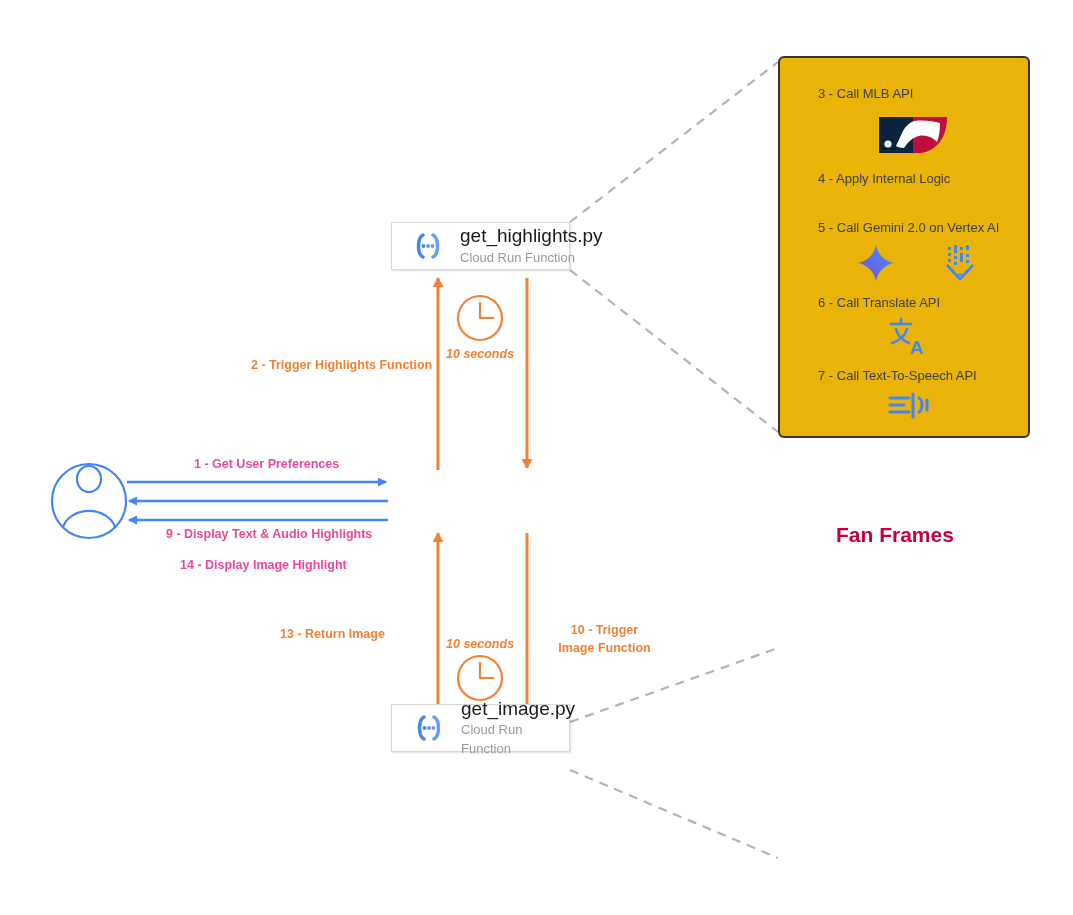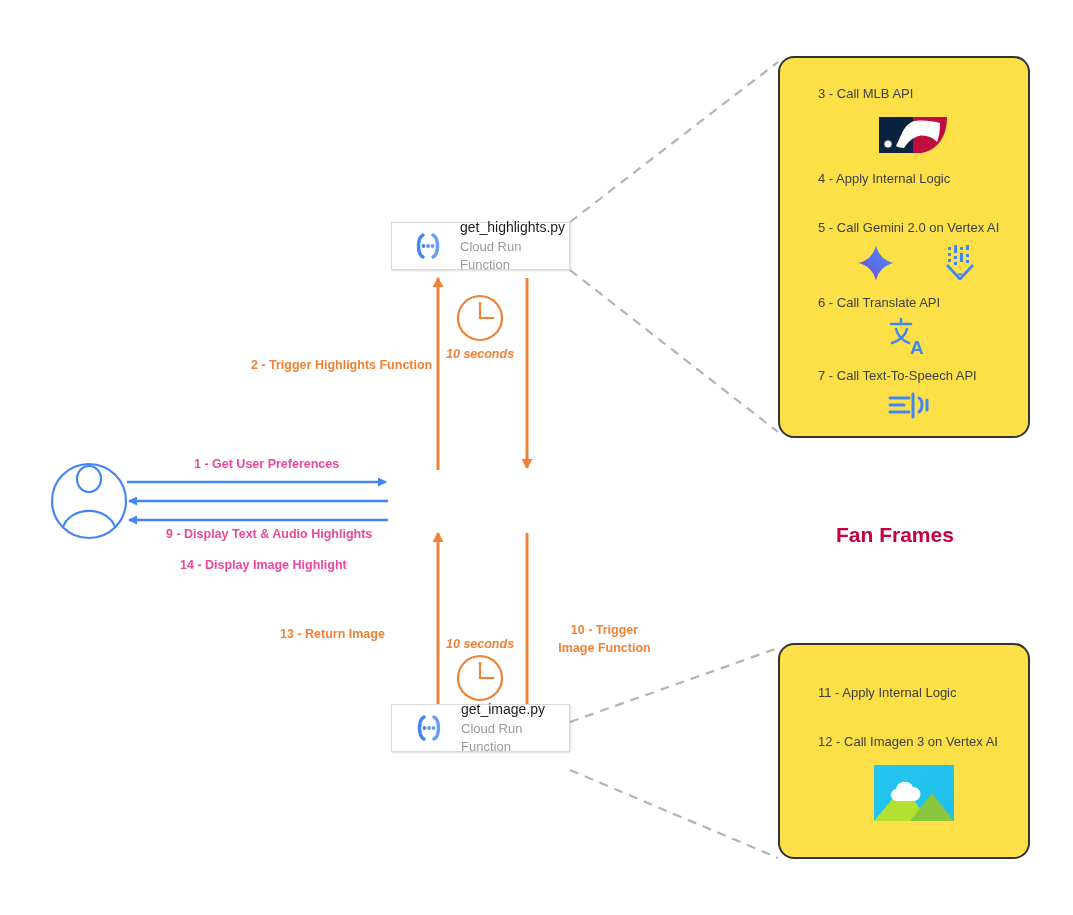--- a/index.html
+++ b/index.html
@@ -36,36 +36,36 @@
   .node .nd-icon {
     width: 44px; height: 44px;
     flex: 0 0 44px;
     display: flex; align-items: center; justify-content: center;
   }
   .node .nd-text {
     margin-left: 10px;
     line-height: 1.18;
   }
   .node .nd-title {
-    font-size: 14px;
+    font-size: 19px;
     color: #1a1a1a;
     font-weight: 400;
   }
   .node .nd-sub {
     font-size: 13px;
     color: #9a9a9a;
     font-weight: 400;
   }
 
   
   .panel {
     position: absolute;
     border: 2px solid #333333;
-    border-radius: 16px;
-    background: #fde047;
+    border-radius: 6px;
+    background: #eab308;
     z-index: 4;
   }
   .panel-inner {
     position: absolute;
     left: 0; top: 0; right: 0; bottom: 0;
     display: flex;
     flex-direction: column;
     align-items: flex-start;
     padding: 28px 0 0 38px;
   }
@@ -287,32 +287,14 @@
             <line x1="28" y1="5" x2="28" y2="28"></line>
             <path d="M34,9 C38,11 38,20 34,23"></path>
             <line x1="42" y1="11" x2="42" y2="21"></line>
           </g>
         </svg>
       </div>
 
     </div>
   </div>
 
-  <div class="panel" style="left:778px; top:643px; width:252px; height:216px;">
-    <div class="panel-inner" style="padding-top:40px;">
-
-      <div class="p-step" style="margin-bottom:34px;">11 - Apply Internal Logic</div>
-
-      <div class="p-step" style="margin-bottom:16px;">12 - Call Imagen 3 on Vertex AI</div>
-
-      <div class="p-icons" style="align-self:center; margin-left:-18px;">
-        <svg width="80" height="56" viewBox="0 0 80 56" xmlns="http://www.w3.org/2000/svg">
-          <rect x="0" y="0" width="80" height="56" fill="url(#img-grad)"></rect>
-          <path d="M0,56 L30,20 L54,56 Z" fill="#b3e033"></path>
-          <path d="M36,56 L58,28 L80,56 Z" fill="#8bc63f"></path>
-          <path d="M22,24 a9,9 0 0,1 17,-2 a7,7 0 0,1 1,14 L24,36 a6,6 0 0,1 -2,-12 Z" fill="#ffffff"></path>
-        </svg>
-      </div>
-
-    </div>
-  </div>
 
 </div>
 
 </body></html>

